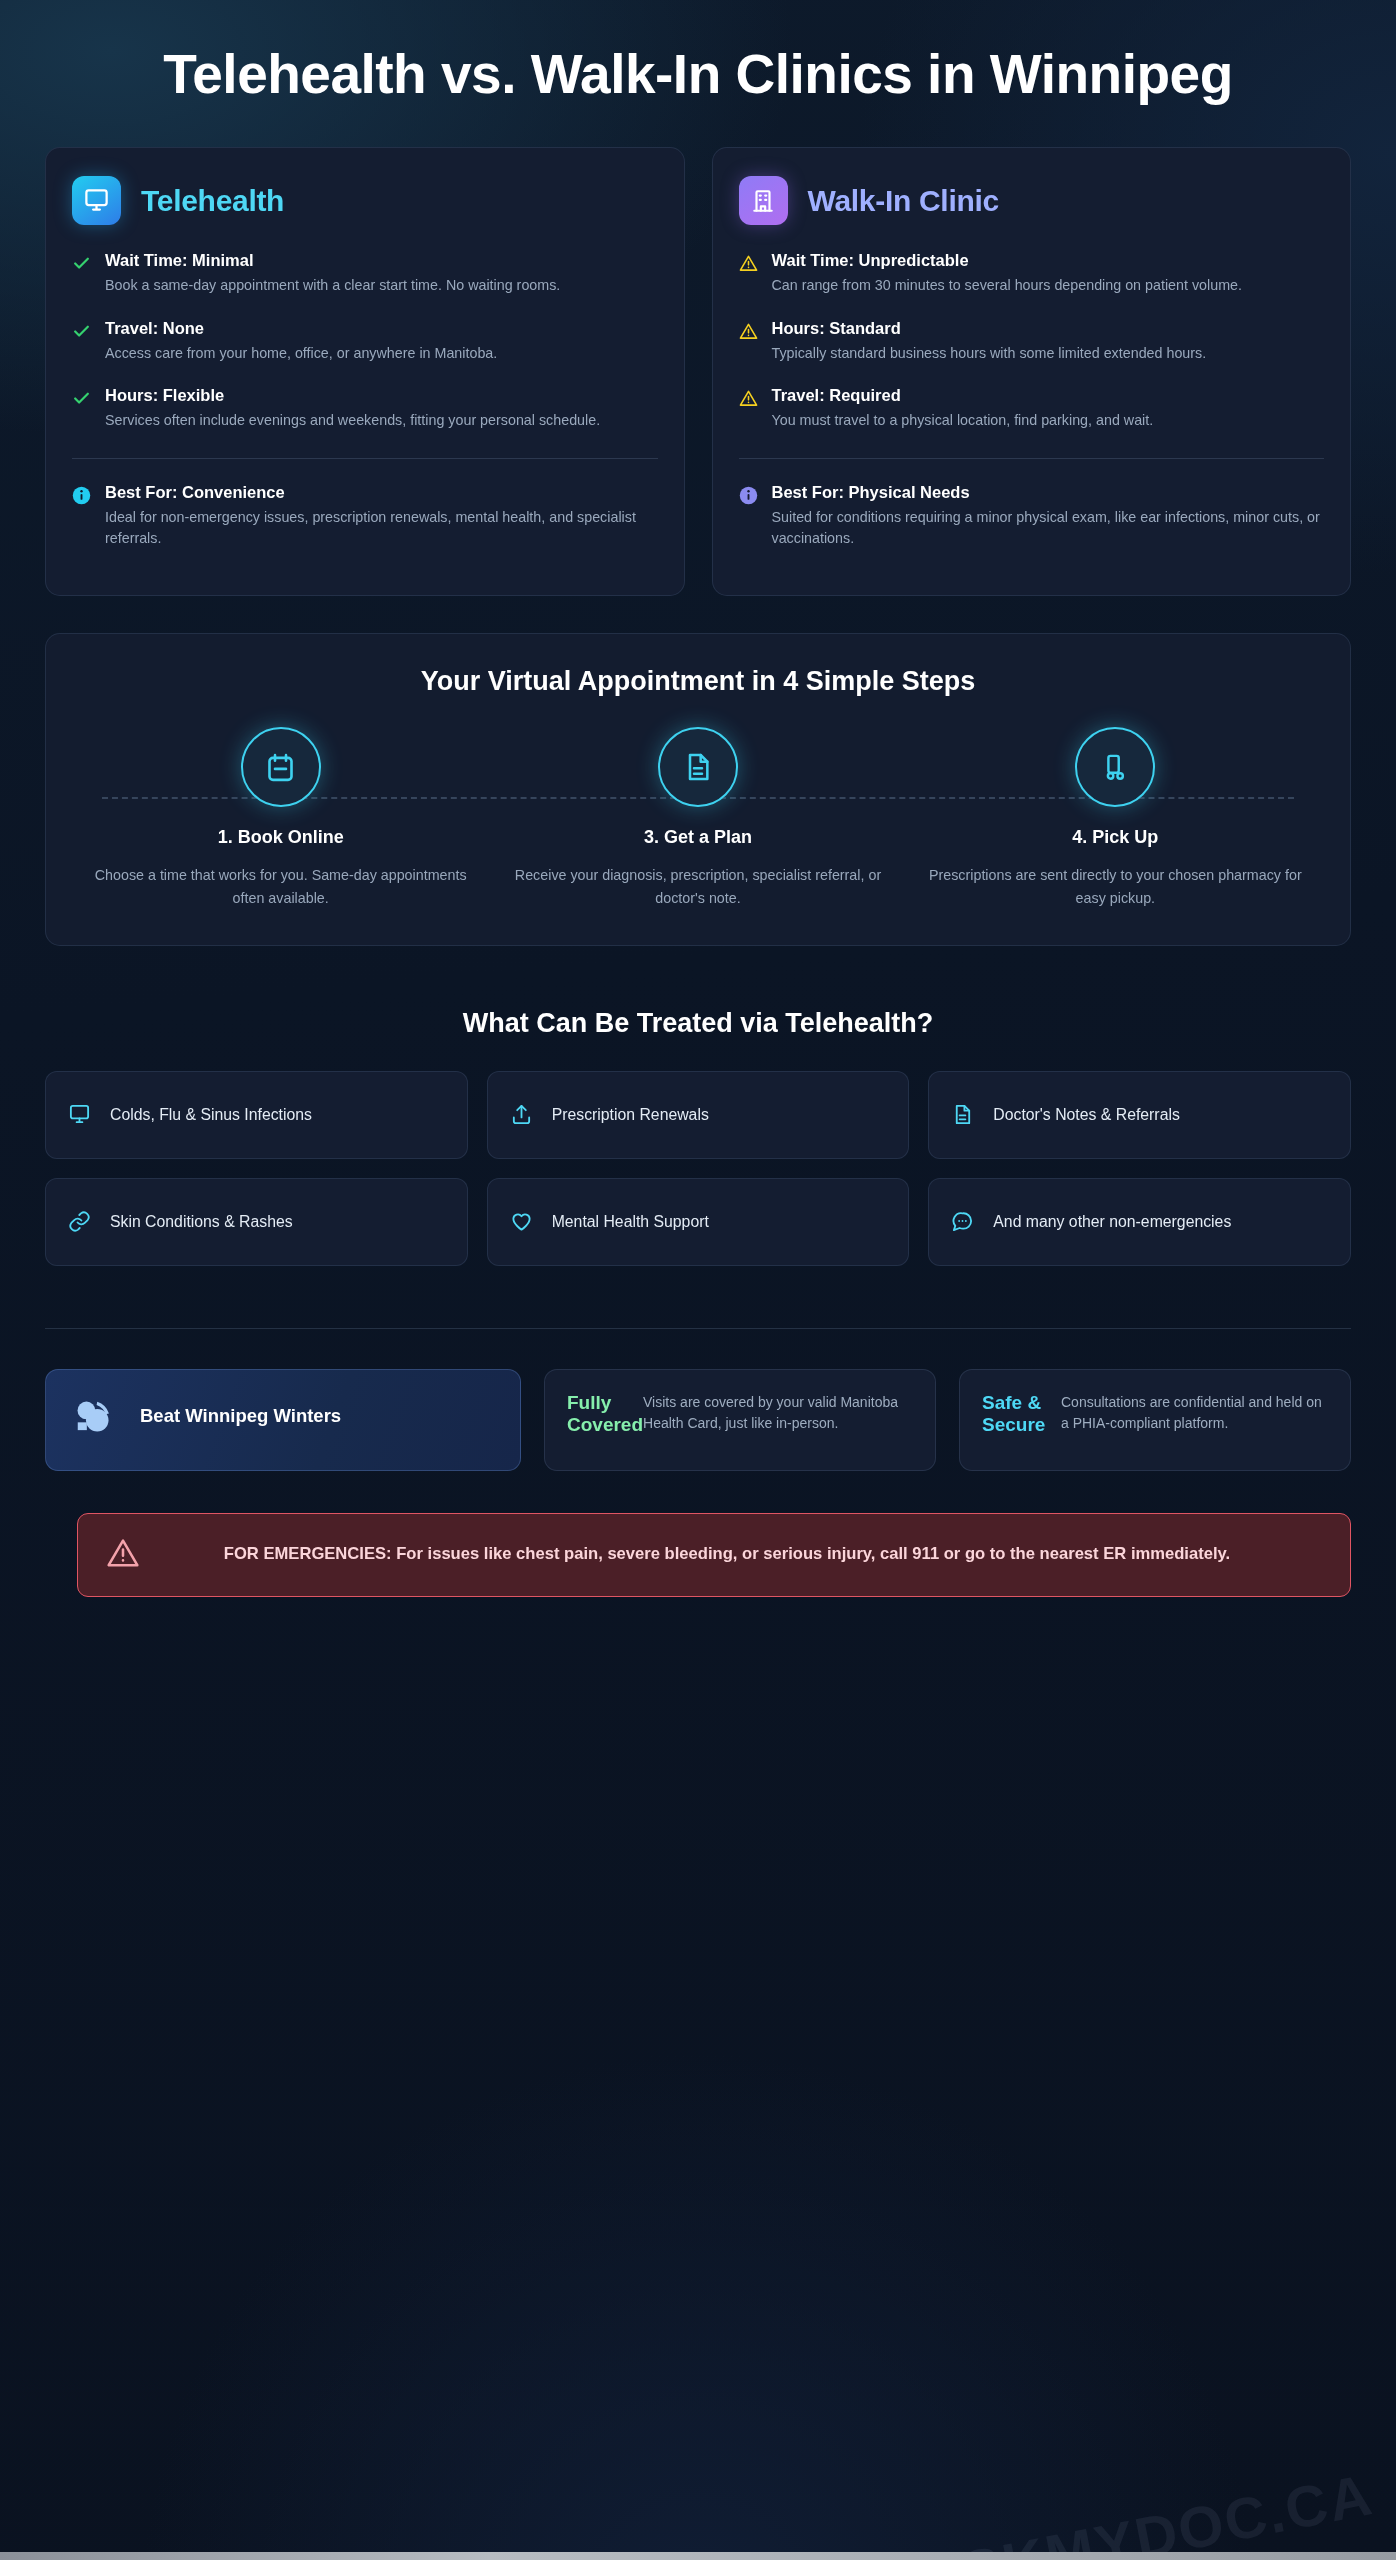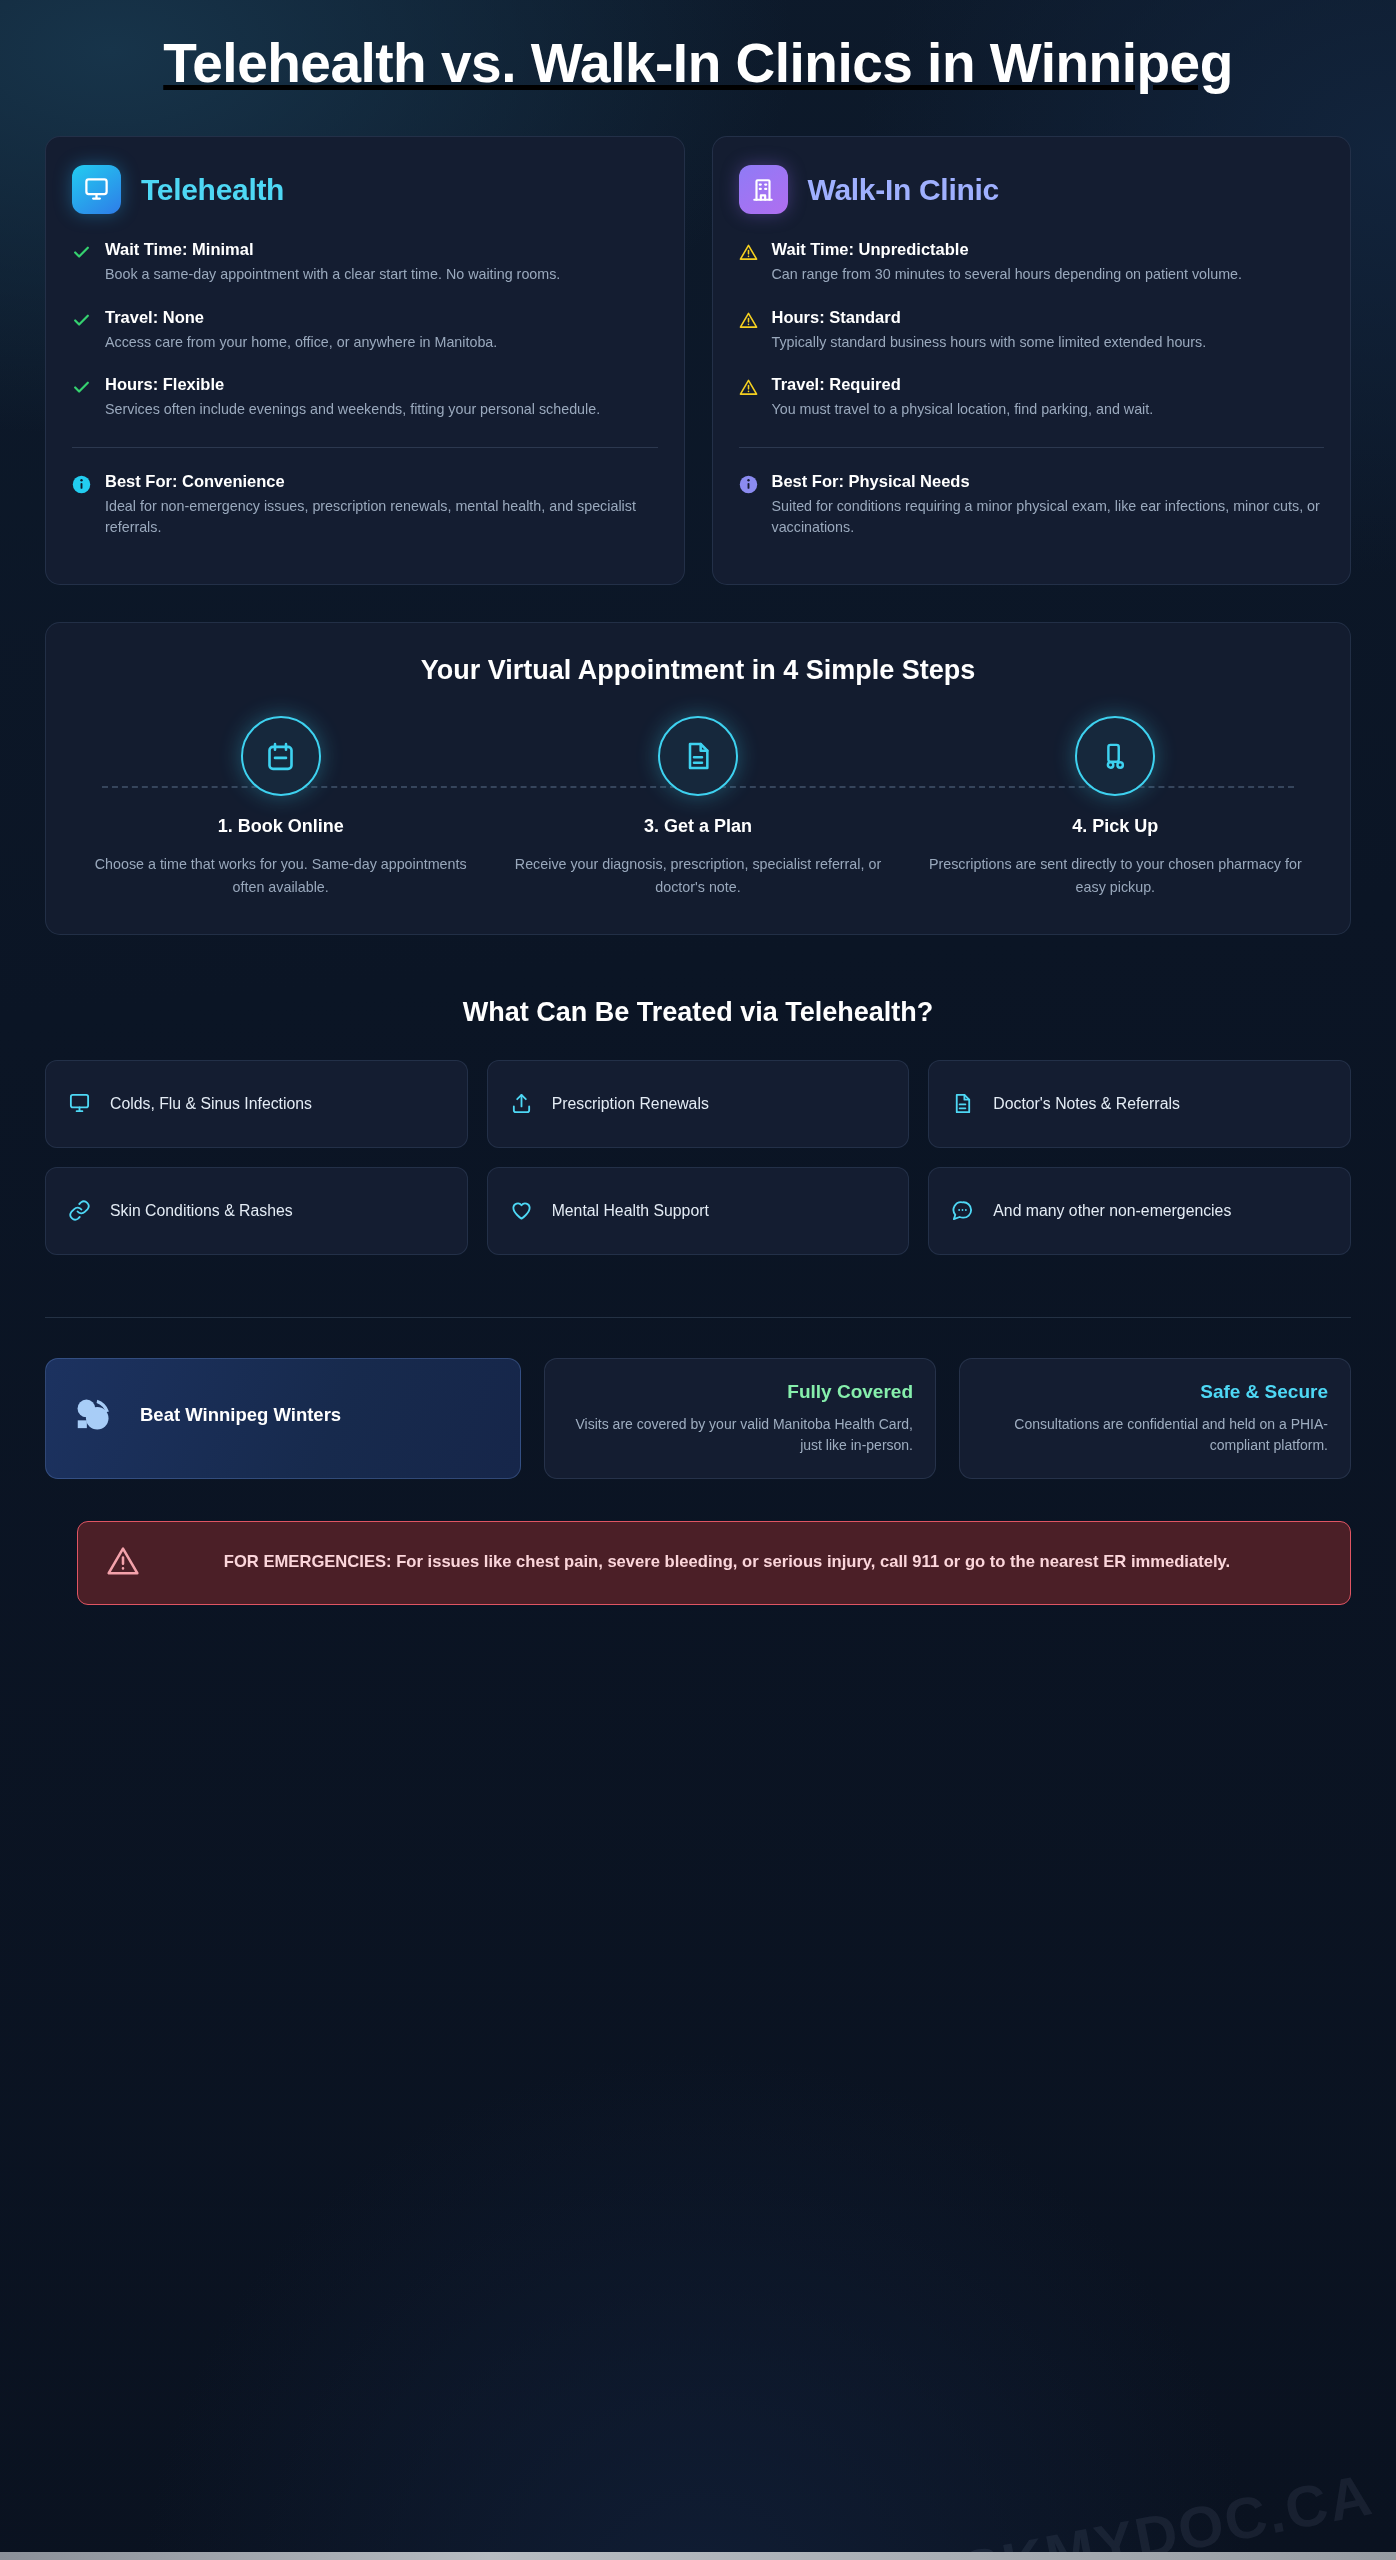--- a/index.html
+++ b/index.html
@@ -43,21 +43,21 @@
     letter-spacing: 2px;
     color: rgba(170, 190, 215, 0.085);
     transform: rotate(-11deg);
     transform-origin: right bottom;
     white-space: nowrap;
     z-index: 2;
     pointer-events: none;
   }
 
   
-  .header { padding-top: 34px; text-align: center; position: relative; z-index: 3; text-decoration: underline; }
+  .header { padding-top: 45px; text-align: center; position: relative; z-index: 3; }
   .title {
     font-size: 55px;
     line-height: 1.06;
     font-weight: 700;
     color: #ffffff;
     letter-spacing: -0.5px;
     max-width: 1180px;
     margin: 0 auto;
   }
   .subtitle {
@@ -218,23 +218,23 @@
     align-items: center;
     gap: 20px;
     justify-content: center;
   }
   .b-winter-body { flex: 1; }
   .b-winter h3 { font-size: 18.5px; font-weight: 700; color: #ffffff; margin-bottom: 7px; }
   .b-winter p { font-size: 15px; line-height: 1.5; color: #cddbee; }
   .b-plain {
     flex: 1;
     background: #141d31;
-    text-align: right;
-    display: flex;
-    flex-direction: column;
+    text-align: left;
+    display: flex;
+    flex-direction: row;
     justify-content: center;
   }
   .b-plain h3 { font-size: 19px; font-weight: 700; margin-bottom: 11px; }
   .b-plain p { font-size: 14px; line-height: 1.5; color: #9eadc0; }
 
   
   .emergency {
     margin-top: 42px;
     background: #4b1f27;
     border: 1.5px solid #e05563;

